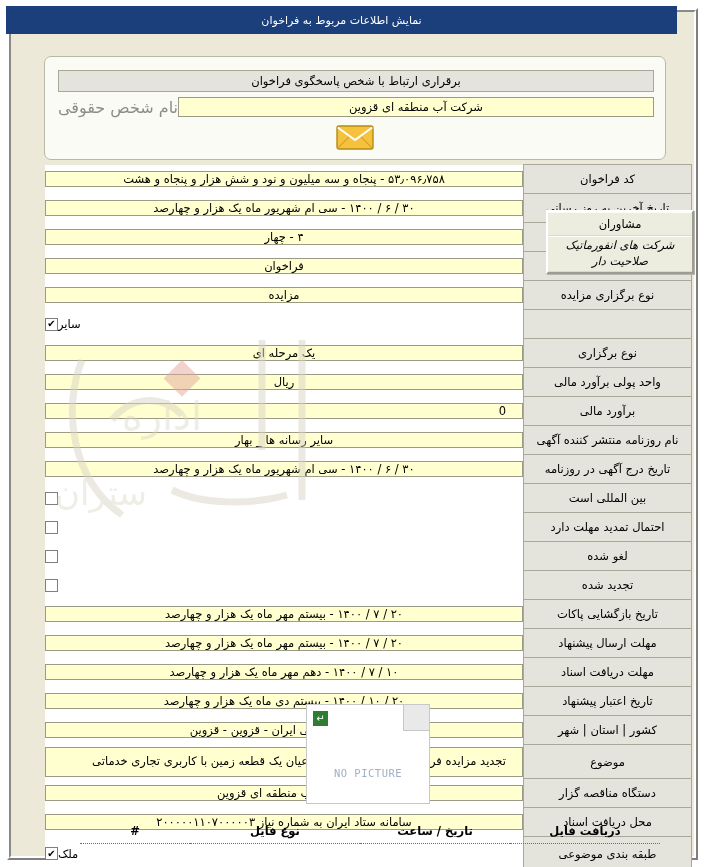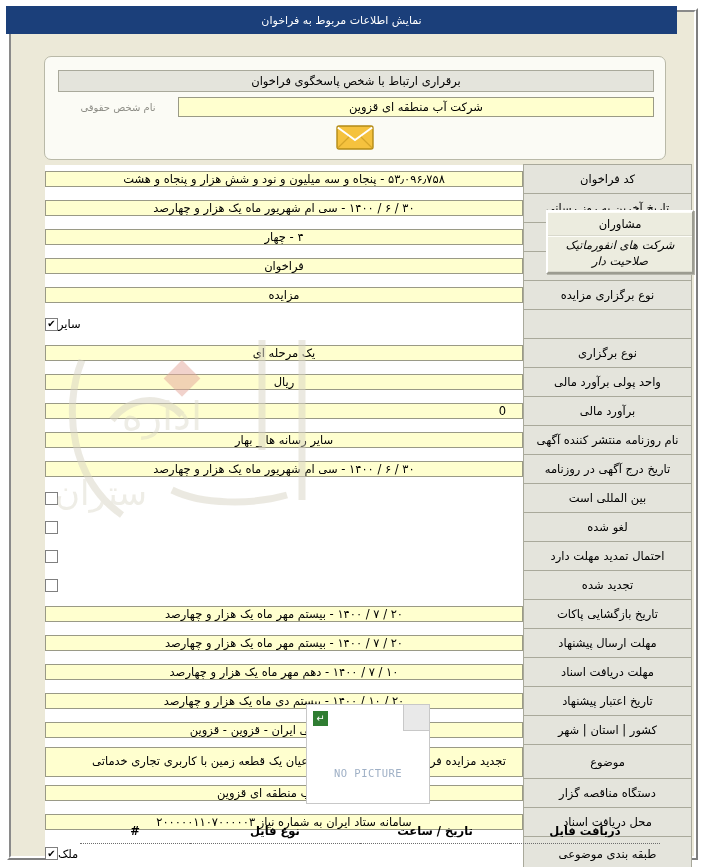--- a/index.html
+++ b/index.html
@@ -67,21 +67,21 @@
     display: flex; align-items: center; justify-content: center;
   }
   .contact-row {
     position: absolute;
     left: 13px; top: 40px;
     width: 596px; height: 20px;
     display: flex; flex-direction: row-reverse;
   }
   .contact-label {
     width: 120px; height: 20px;
-    font-size: 10px; color: #8d8d86;
+    font-size: 16px; color: #8d8d86;
     display: flex; align-items: center; justify-content: center;
     background: #fbfbf5;
   }
   .contact-value {
     flex: 1; height: 20px;
     background: #ffffcf;
     border: 1px solid #9a9a86;
     font-size: 11.5px;
     display: flex; align-items: center; justify-content: center;
     color: #000;
@@ -388,30 +388,30 @@
       <tr>
         <td class="lbl">بین المللی است</td>
         <td class="val">
           <div class="chk-plain">
             <span class="chk"></span>
           </div>
         </td>
       </tr>
 
       <tr>
-        <td class="lbl">لغو شده</td>
+        <td class="lbl">احتمال تمدید مهلت دارد</td>
         <td class="val">
           <div class="chk-plain">
             <span class="chk"></span>
           </div>
         </td>
       </tr>
 
       <tr>
-        <td class="lbl">احتمال تمدید مهلت دارد</td>
+        <td class="lbl">لغو شده</td>
         <td class="val">
           <div class="chk-plain">
             <span class="chk"></span>
           </div>
         </td>
       </tr>
 
       <tr>
         <td class="lbl">تجدید شده</td>
         <td class="val">

